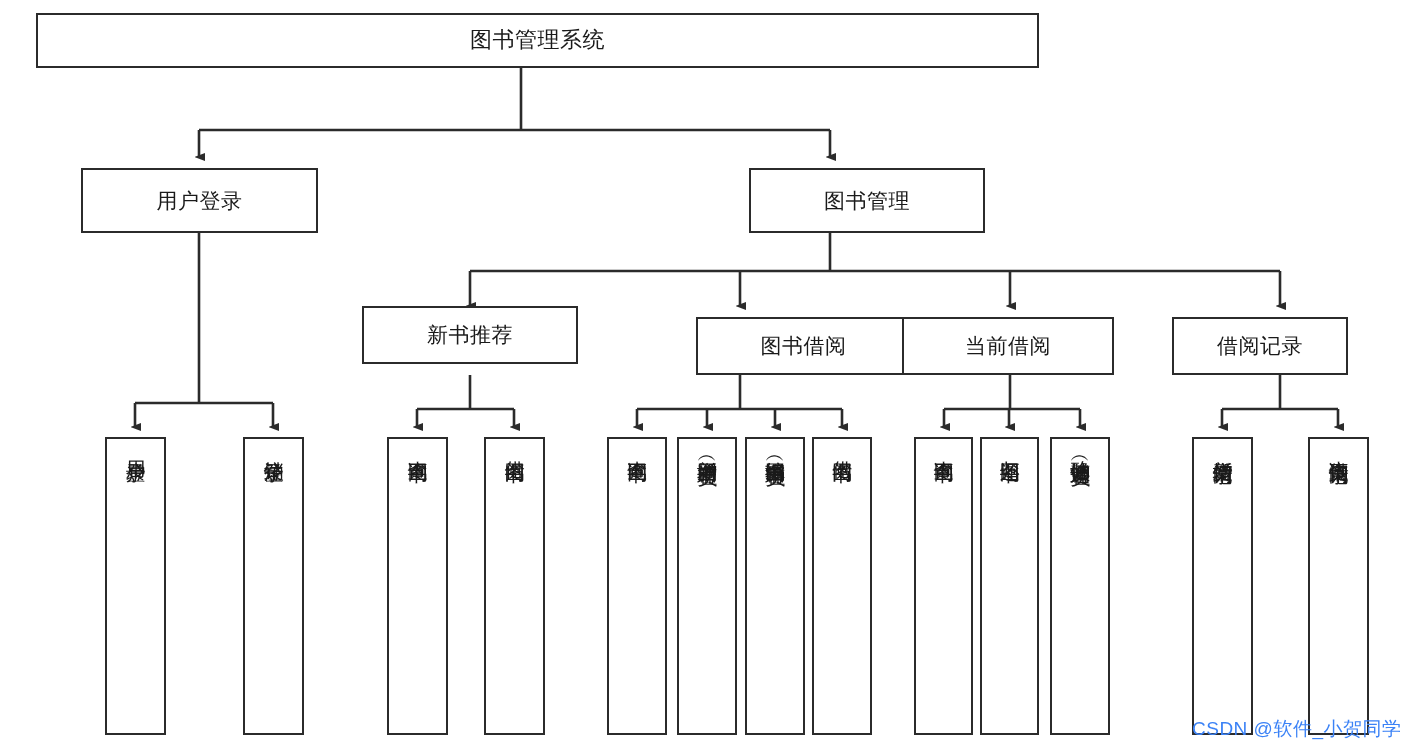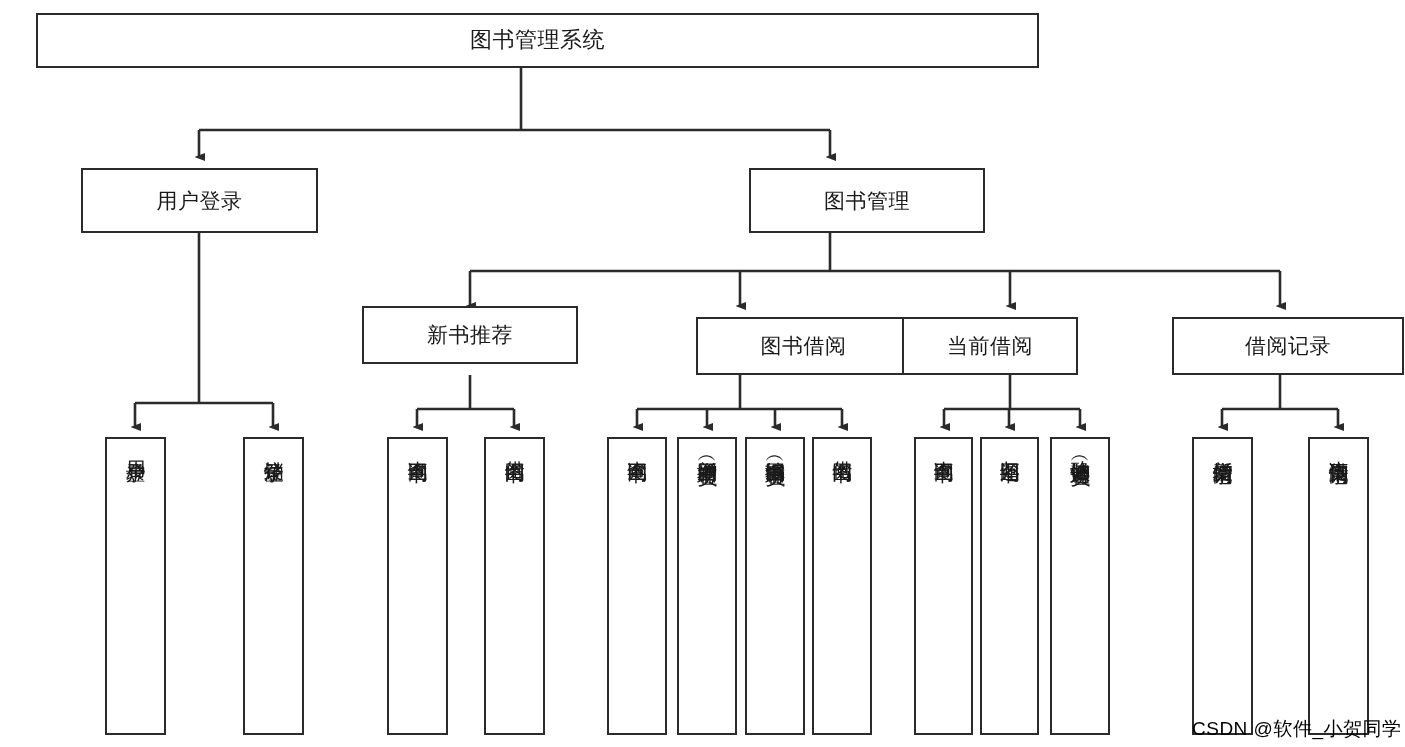--- a/index.html
+++ b/index.html
@@ -57,21 +57,21 @@
     text-orientation: upright;
     font-size: 20px;
     line-height: 1.08;
     letter-spacing: 1px;
     white-space: nowrap;
     color: #1a1a1a;
   }
   .watermark {
     position: absolute;
     font-size: 19px;
-    color: #000000;
+    color: #3b82f6;
     white-space: nowrap;
     z-index: 5;
     letter-spacing: 0.5px;
   }
 </style>
 </head>
 <body>
 
 <div id="canvas">
 
@@ -125,22 +125,22 @@
     </g>
   </svg>
 
   <div class="node h root" style="left:36px; top:13px; width:1003px; height:55px;">图书管理系统</div>
 
   <div class="node h" style="left:81px; top:168px; width:237px; height:65px;">用户登录</div>
   <div class="node h" style="left:712px; top:168px; width:236px; height:65px;margin-left:37px;">图书管理</div>
 
   <div class="node h" style="left:362px; top:306px; width:216px; height:58px;">新书推荐</div>
   <div class="node h" style="left:660px; top:317px; width:215px; height:58px;margin-left:36px;">图书借阅</div>
-  <div class="node h" style="left:902px; top:317px; width:176px; height:58px;text-align:center;">当前借阅</div>
-  <div class="node h" style="left:1172px; top:317px; width:232px; height:58px;">借阅记录</div>
+  <div class="node h" style="left:902px; top:317px; width:212px; height:58px;text-align:center;">当前借阅</div>
+  <div class="node h" style="left:1172px; top:317px; width:176px; height:58px;">借阅记录</div>
 
   <div class="node v" style="left:105px; top:437px; width:61px; height:298px;">
     <span class="vtext">用户登录</span>
   </div>
   <div class="node v" style="left:243px; top:437px; width:61px; height:298px;">
     <span class="vtext">注销登录</span>
   </div>
 
   <div class="node v" style="left:387px; top:437px; width:61px; height:298px;">
     <span class="vtext">查询图书</span>

